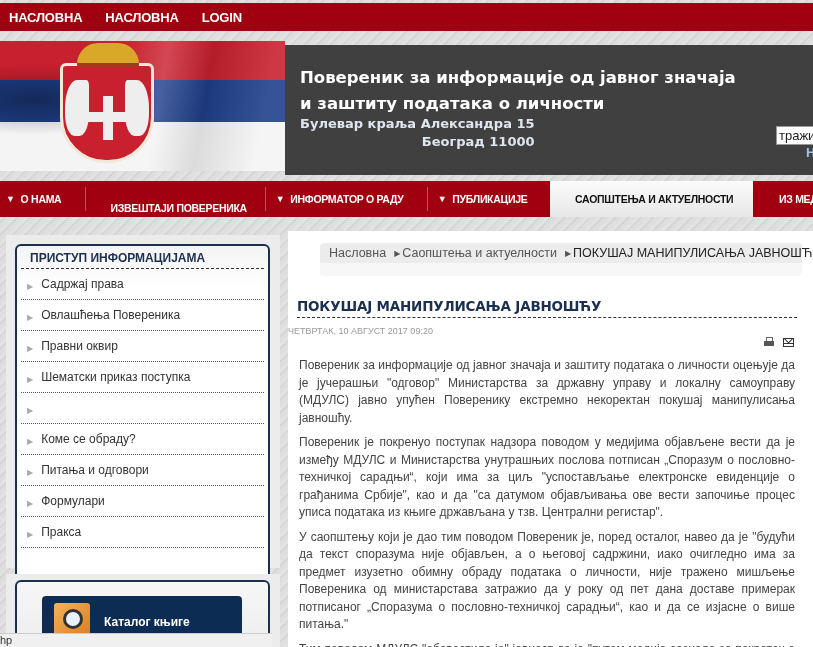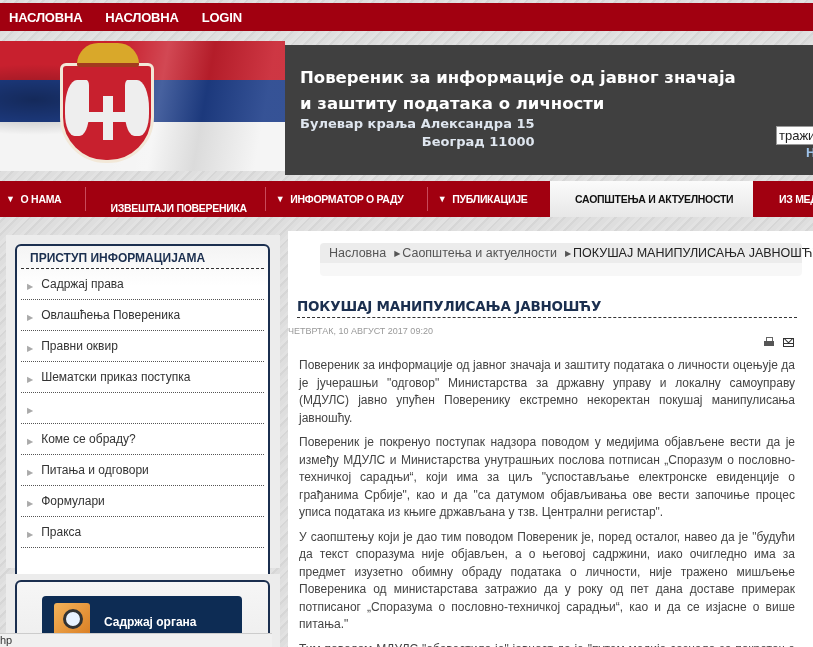--- a/index.html
+++ b/index.html
@@ -285,21 +285,21 @@
         <span class="bullet">▶</span>
         <span>Пракса</span>
       </li>
   </ul>
 </div>
 
 <div class="catalog-panel"></div>
 <div class="catalog-box"></div>
 <div class="catalog-btn">
   <div class="book"></div>
-  <span class="lbl">Садржај органа</span>
+  <span class="lbl">Каталог књиге</span>
 </div>
 
 <div class="content-bg"></div>
 <div class="breadcrumb">
   <span>Насловна</span><span class="sep">▶</span><span>Саопштења и актуелности</span><span class="sep">▶</span><span class="current">ПОКУШАЈ МАНИПУЛИСАЊА ЈАВНОШЋУ</span>
 </div>
 
 <h1 class="article-title">ПОКУШАЈ МАНИПУЛИСАЊА ЈАВНОШЋУ</h1>
 <div class="article-date">ЧЕТВРТАК, 10 АВГУСТ 2017 09:20</div>
 

